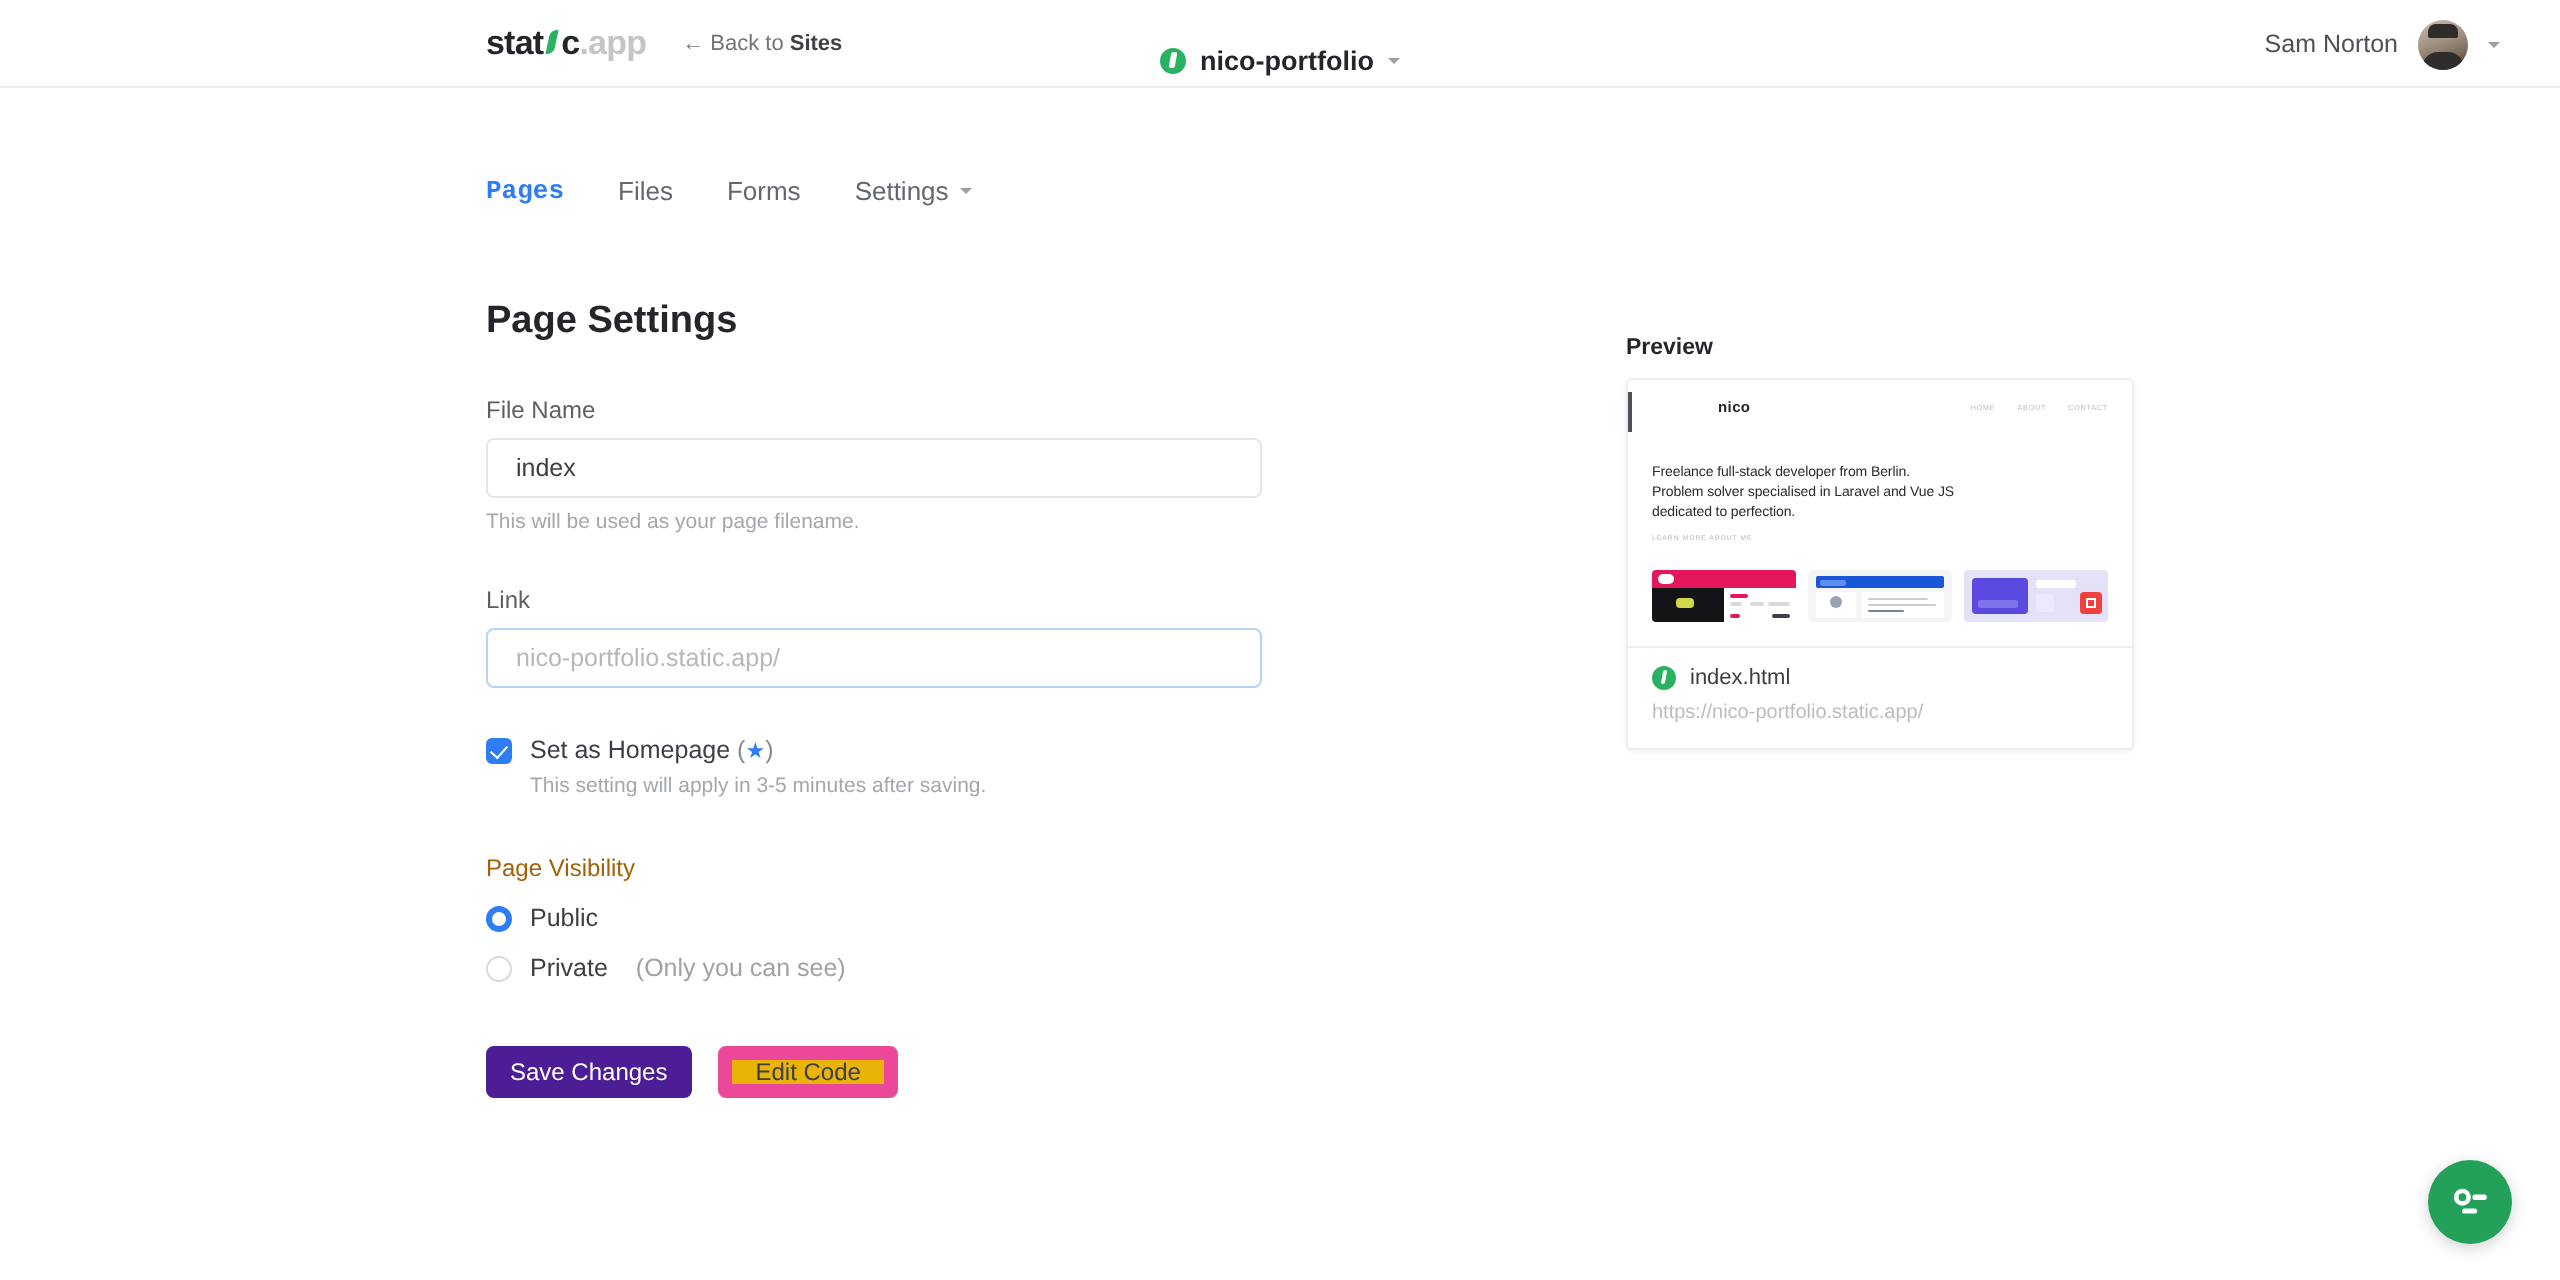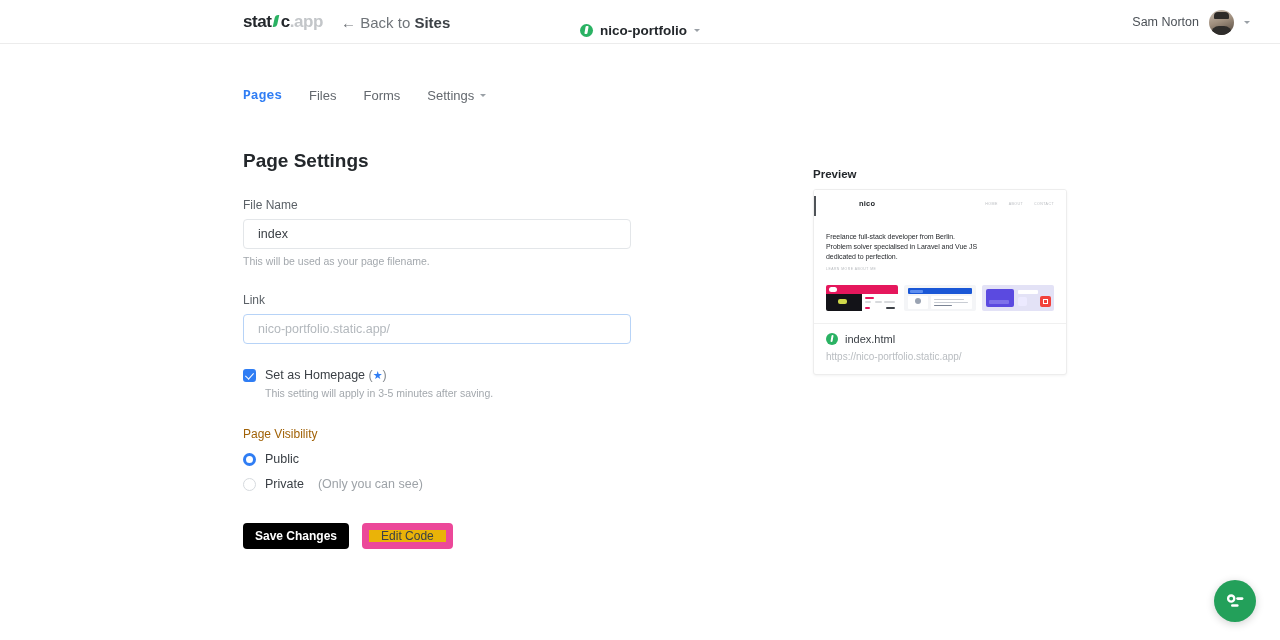--- a/index.html
+++ b/index.html
@@ -37,21 +37,21 @@
   .logo .imark::before {
     content: "";
     position: absolute; left: 1px; top: 1px;
     width: 4px; height: 12px;
     background: #2ab263;
     border-radius: 3px 0 3px 0;
     transform: skewX(-12deg);
   }
   .logo .gray { color: #c3c6c9; font-weight: bold; }
   .backlink {
-    font-size: 15px; color: #6f7479; text-decoration: none;
+    font-size: 11px; color: #6f7479; text-decoration: none;
     white-space: nowrap;
   }
   .backlink b { color: #3d4247; font-weight: bold; }
 
   .site-selector {
     position: absolute; left: 50%; top: 0; transform: translateX(-50%);
     height: 60px; display: flex; align-items: center; gap: 7px;
     cursor: pointer;
   }
   .site-dot {
@@ -145,21 +145,21 @@
   .radio.on { border: 3.5px solid #2f7df4; background: #fff; }
   .radio-label { font-size: 12.5px; color: #3b4046; }
   .radio-sub { font-size: 12.5px; color: #9ea3a8; margin-left: 5px; }
 
   .btn-row { display: flex; gap: 13px; margin-top: 32px; }
   .btn {
     height: 26px; border-radius: 4px; font-size: 12px;
     display: inline-flex; align-items: center; justify-content: center;
     cursor: pointer; padding: 0 12px; white-space: nowrap;
   }
-  .btn-primary { background: #000000; color: #fff; font-weight: bold; }
+  .btn-primary { background: #4c1d95; color: #fff; font-weight: normal; }
   .btn-secondary { background: #eab308; color: #3b4046; border: 7px solid #ec4899; }
 
   
   .preview-col { position: absolute; left: 813px; top: 168px; width: 226px; }
   .preview-title { font-size: 11.5px; font-weight: bold; color: #23272b; margin-bottom: 9px; }
   .preview-card {
     width: 254px; border: 1px solid #ededed; border-radius: 3px;
     background: #fff; box-shadow: 0 1px 3px rgba(0,0,0,0.05);
     overflow: hidden;
   }

